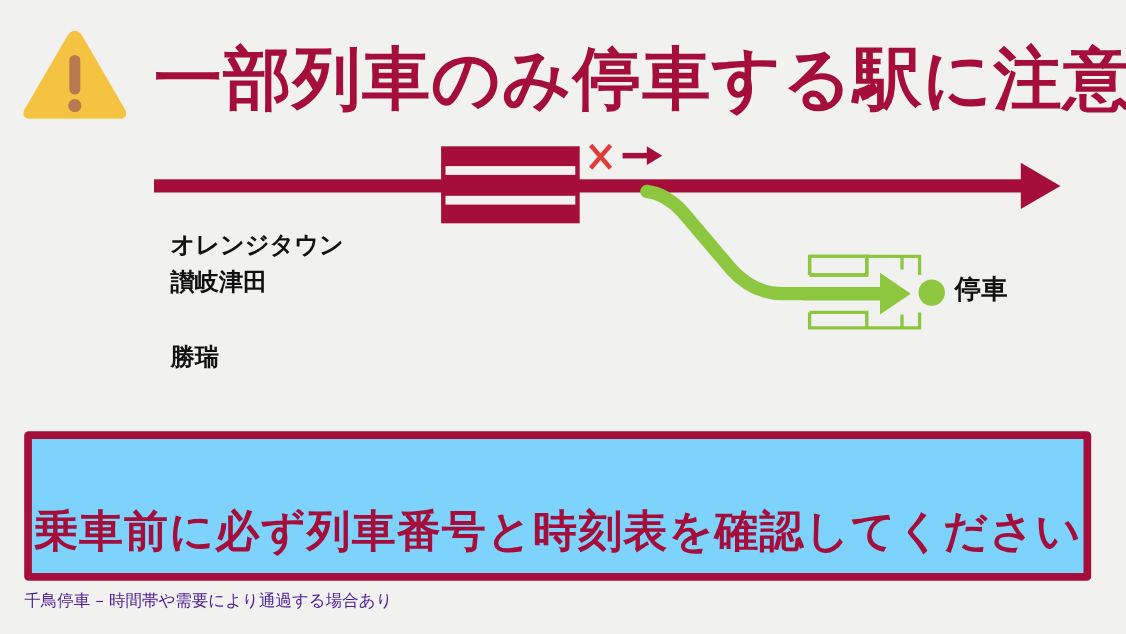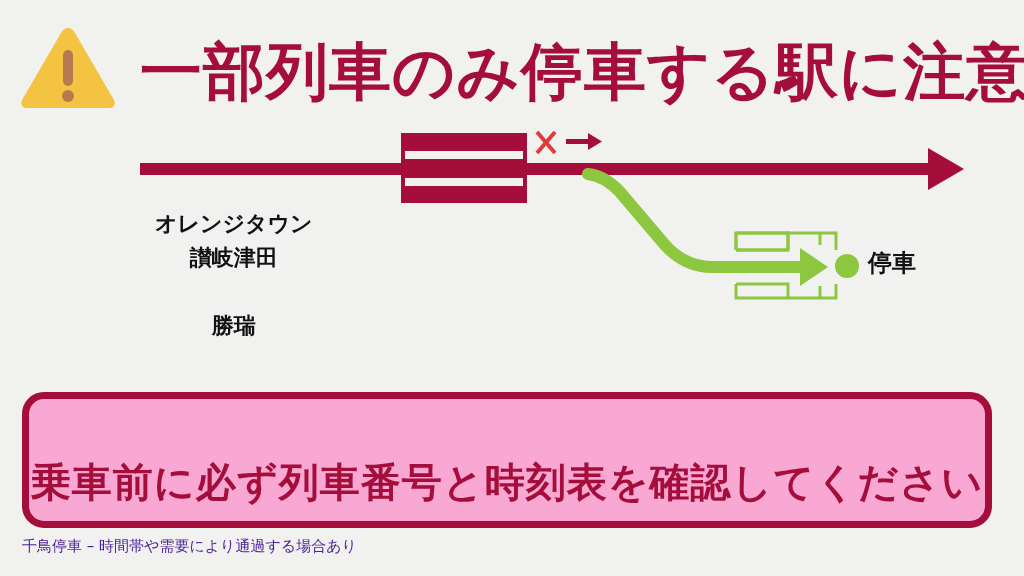--- a/index.html
+++ b/index.html
@@ -13,33 +13,32 @@
   .title {
     position: absolute; left: 140px; top: 32px;
     font-size: 62px; font-weight: bold; color: #a50d3a;
     letter-spacing: 1px; white-space: nowrap; line-height: 80px;
   }
   .diagram { position: absolute; left: 0; top: 0; width: 1024px; height: 576px; }
   .stations {
     position: absolute; left: 155px; top: 207px;
     font-size: 22px; font-weight: bold; color: #111;
     line-height: 34px;
-    text-align: center;
   }
   .stations div { height: 34px; }
   .stations .gap { height: 34px; }
   .stop-label {
     position: absolute; left: 868px; top: 247px;
     font-size: 24px; font-weight: bold; color: #111;
   }
   .notice-box {
     position: absolute; left: 22px; top: 392px;
     width: 956px; height: 122px;
-    border: 7px solid #a50d3a; border-radius: 22px;
-    background: #f9a8d4;
+    border: 7px solid #a50d3a; border-radius: 4px;
+    background: #7dd3fc;
   }
   .notice-text {
     position: absolute; left: 0; right: 0; top: 56px;
     text-align: center;
     font-size: 40px; font-weight: bold; color: #a50d3a;
     letter-spacing: 1px; white-space: nowrap;
   }
   .footnote {
     position: absolute; left: 22px; top: 537px;
     font-size: 15px; color: #4c1d95; white-space: nowrap;

